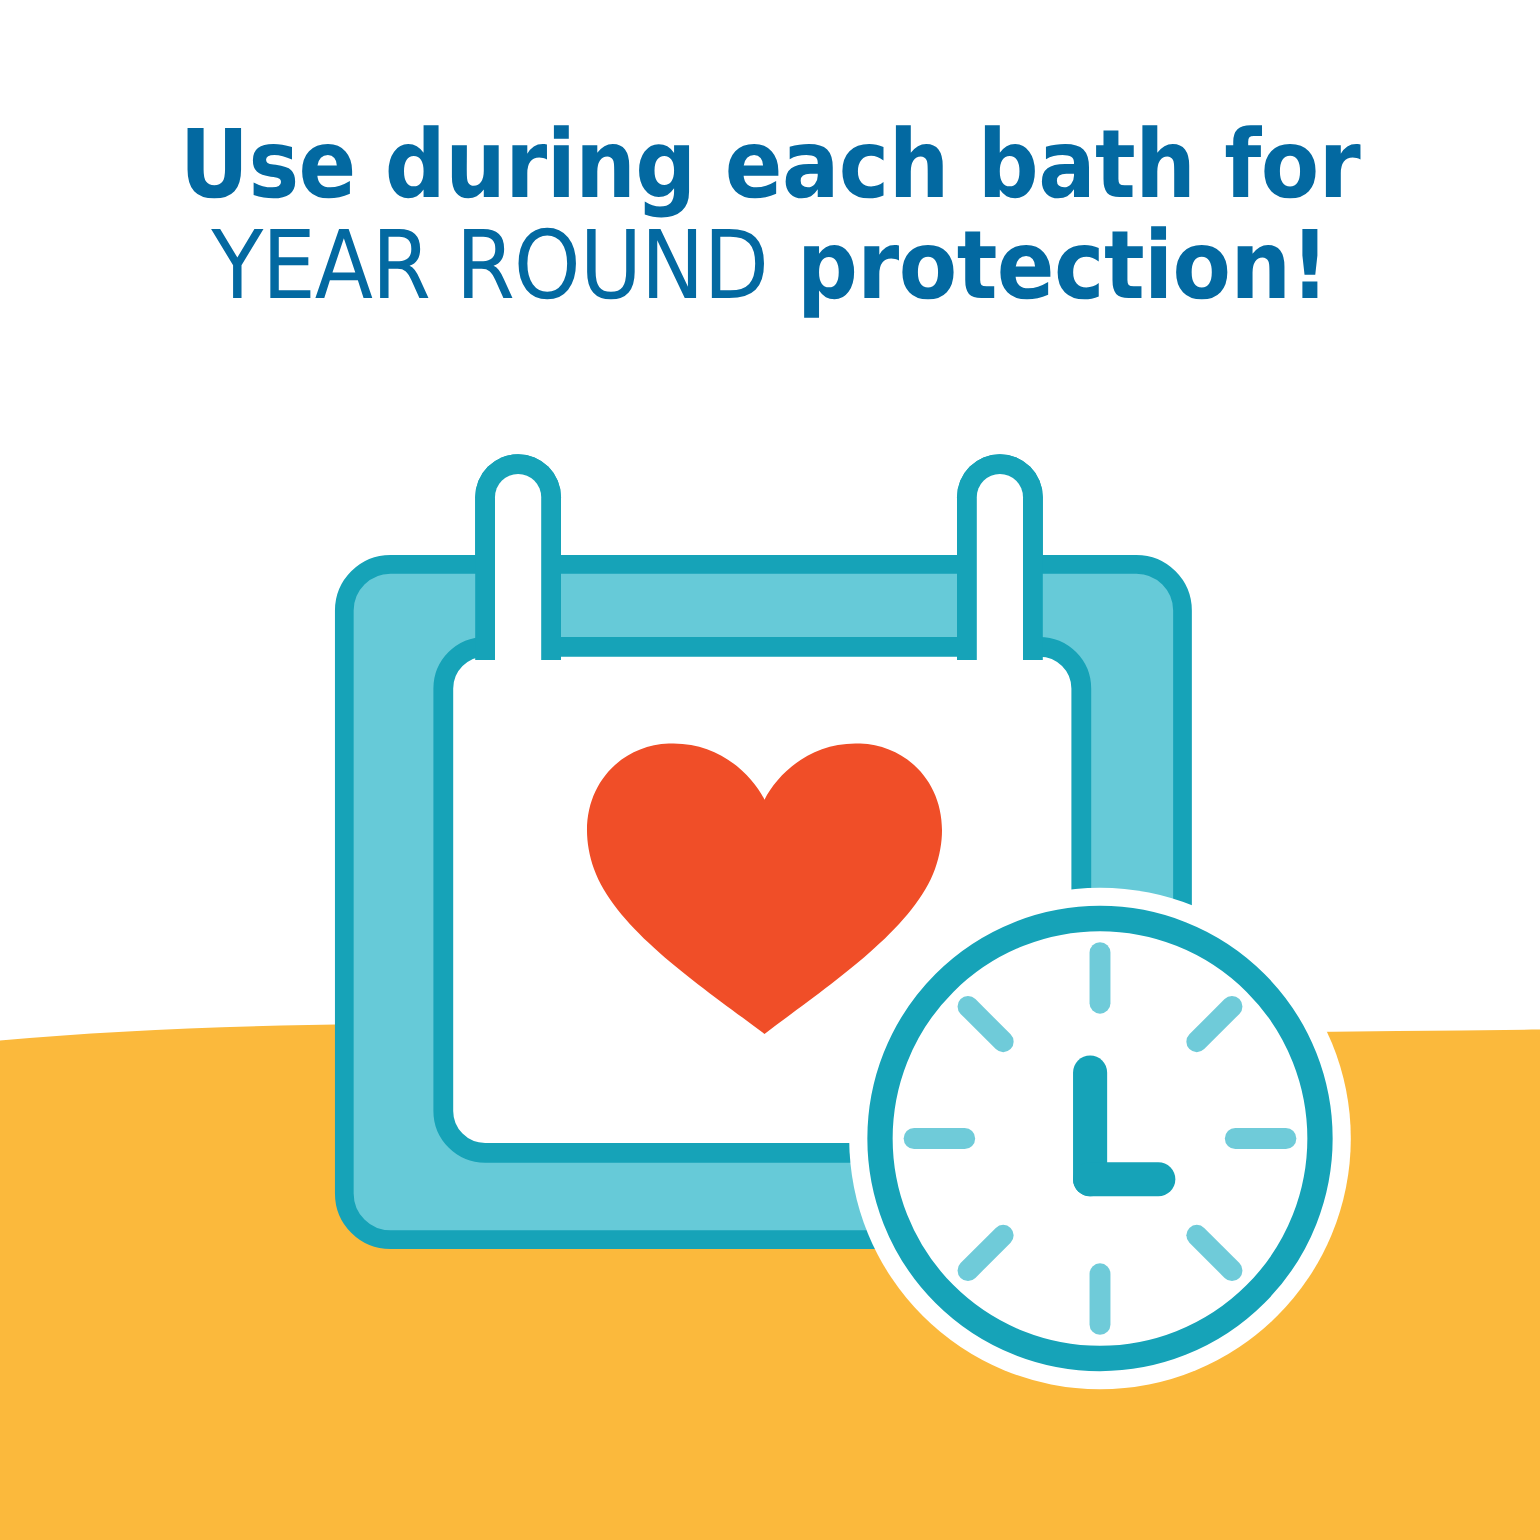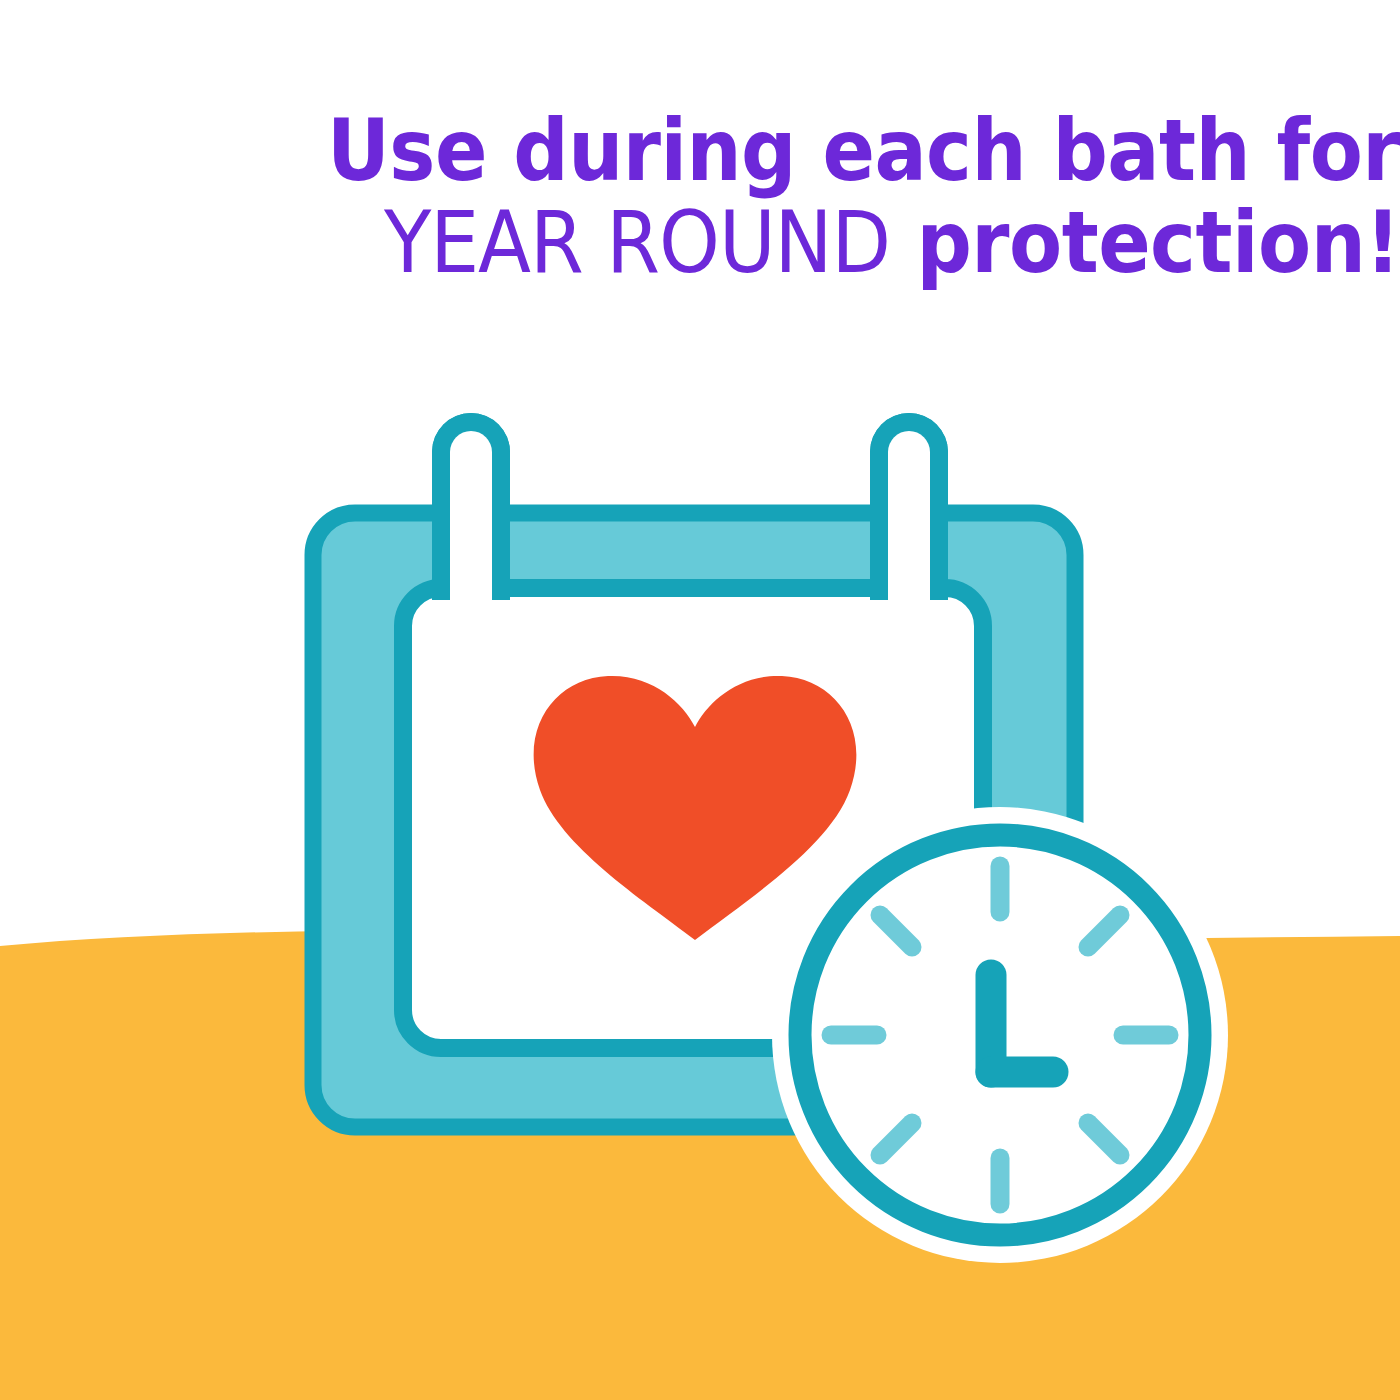--- a/index.html
+++ b/index.html
@@ -23,24 +23,24 @@
     inset: 0;
     width: 1400px;
     height: 1400px;
     display: block;
   }
   .headline {
     position: absolute;
     left: 0;
     top: 104px;
     width: 1400px;
-    text-align: right;
+    text-align: center;
     line-height: 1.07;
     letter-spacing: -0.5px;
-    color: #6d28d9;
+    color: #0369a1;
     font-size: 86px;
     font-weight: 600;
     font-family: "DejaVu Sans", sans-serif;
     font-stretch: condensed;
     -webkit-font-smoothing: antialiased;
   }
   .headline .line {
     display: block;
     white-space: nowrap;
   }

